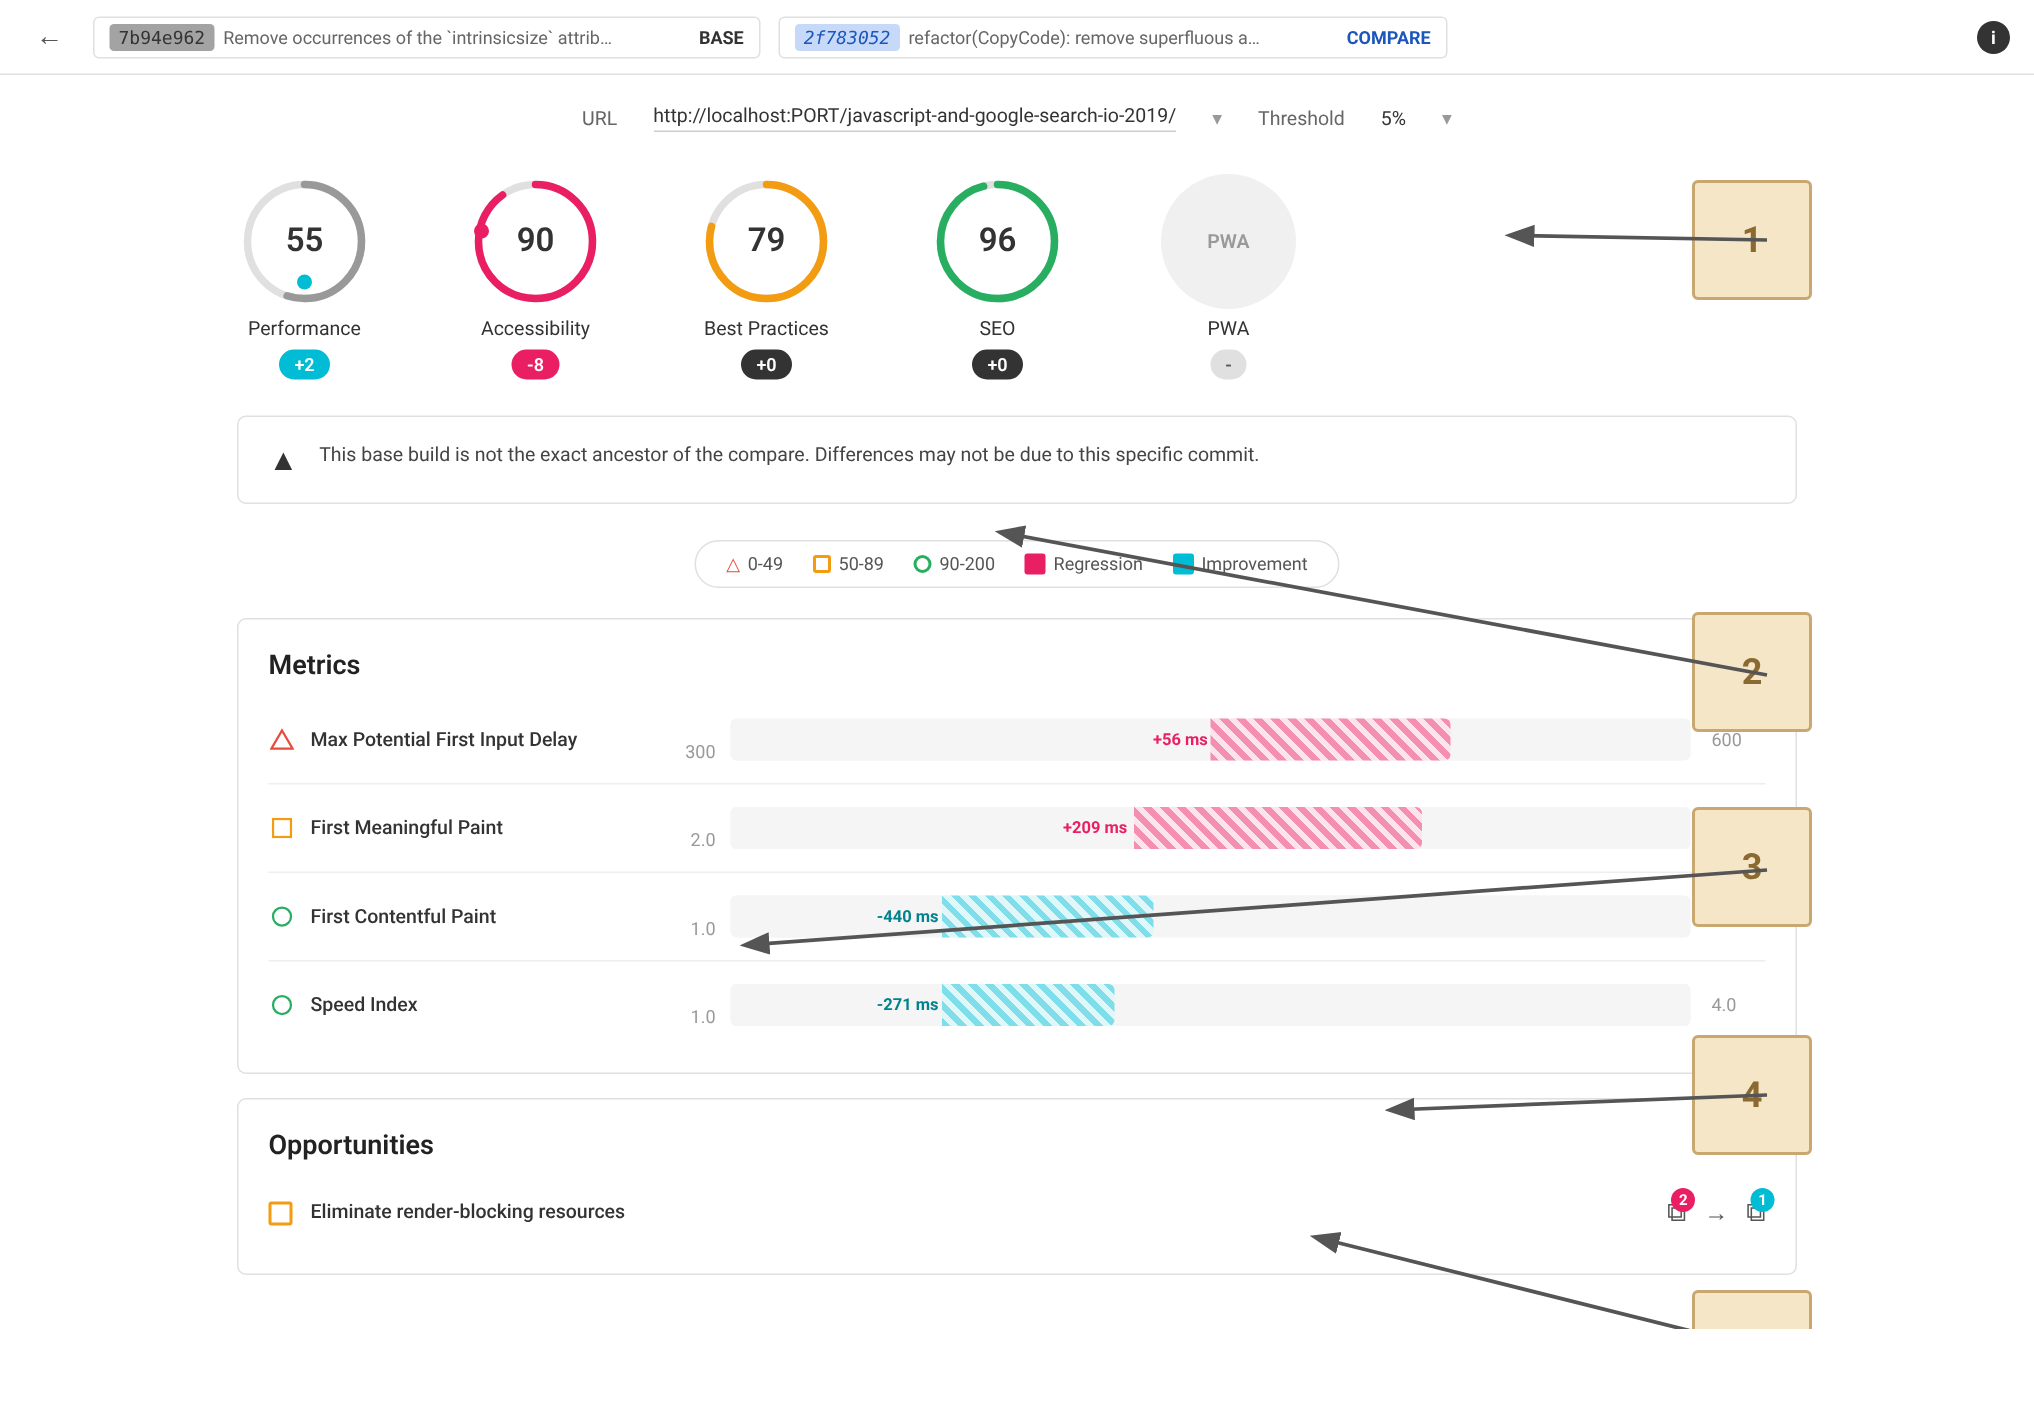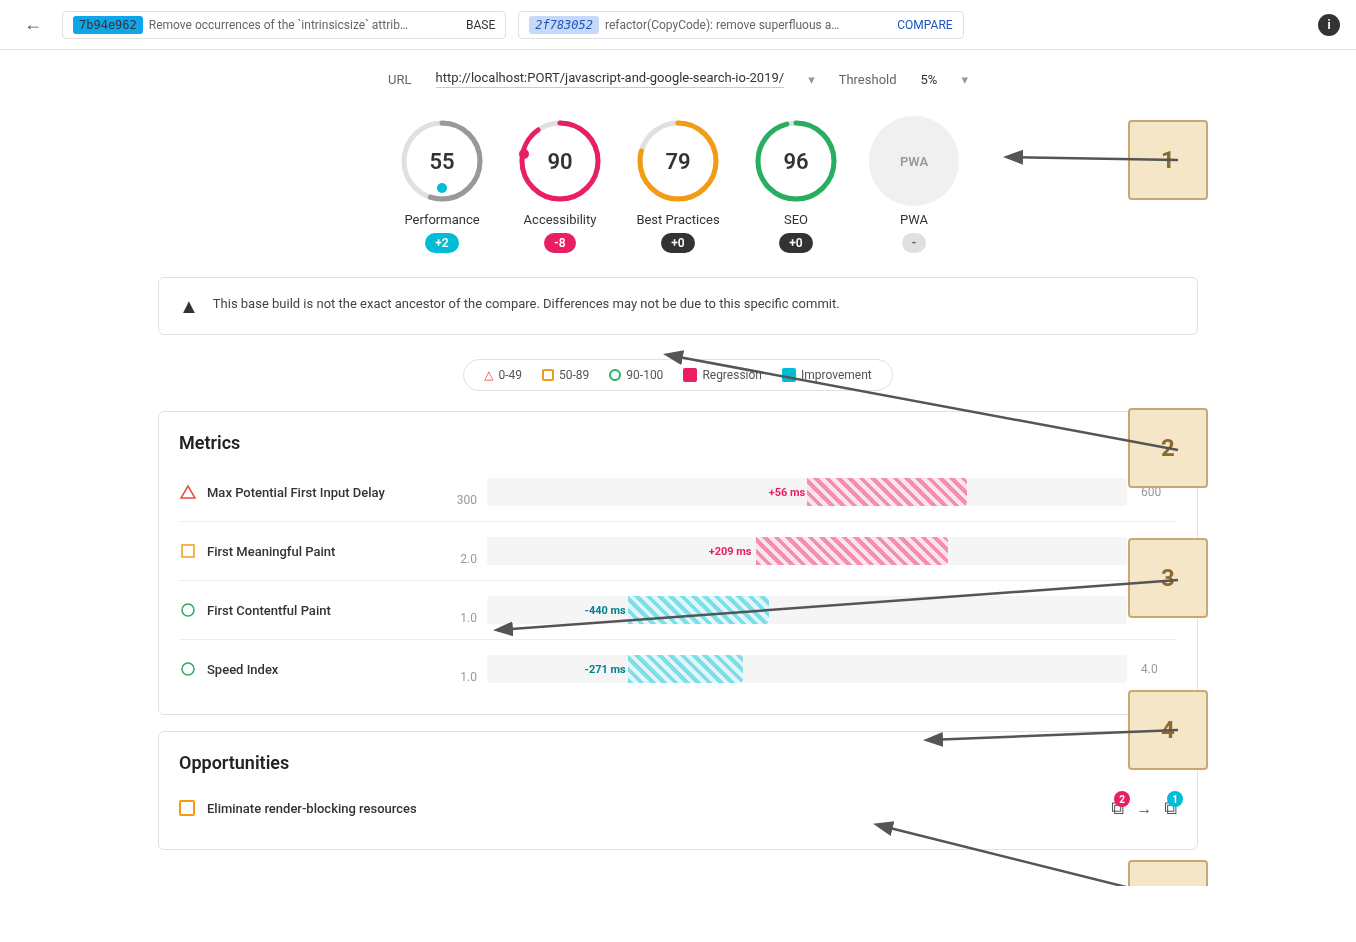--- a/index.html
+++ b/index.html
@@ -25,37 +25,37 @@
     .commit-pill {
       display: flex;
       align-items: center;
       gap: 6px;
       border: 1px solid #e0e0e0;
       border-radius: 4px;
       padding: 4px 10px;
       font-size: 13px;
     }
     .commit-hash {
-      background: #0ea5e9;
+      background: #a3a3a3;
       border-radius: 3px;
       padding: 2px 6px;
       font-family: monospace;
       font-size: 12px;
     }
     .commit-hash.blue {
       background: #c7d9f8;
       color: #1a56bb;
       font-style: italic;
     }
     .commit-label {
       color: #666;
       font-size: 12px;
     }
     .commit-action {
-      font-weight: 400;
+      font-weight: 700;
       font-size: 12px;
       color: #333;
       margin-left: 4px;
       padding-left: 48px;
     }
     .commit-action.blue { color: #1a56bb; }
     .info-icon {
       margin-left: auto;
       width: 22px;
       height: 22px;
@@ -95,22 +95,22 @@
     }
     .threshold-label { color: #666; font-size: 13px; }
     .threshold-value {
       font-size: 13px;
       cursor: pointer;
     }
 
     
     .scores-row {
       display: flex;
-      justify-content: center;
-      gap: 28px;
+      justify-content: flex-start;
+      gap: 64px;
       margin-bottom: 24px;
       flex-wrap: wrap;
     }
     .score-item {
       display: flex;
       flex-direction: column;
       align-items: center;
       gap: 6px;
     }
     .score-circle {
@@ -461,21 +461,21 @@
     <div class="legend-item">
       <span class="legend-icon-triangle">△</span>
       <span>0-49</span>
     </div>
     <div class="legend-item">
       <div class="legend-icon-square"></div>
       <span>50-89</span>
     </div>
     <div class="legend-item">
       <div class="legend-icon-circle-green"></div>
-      <span>90-100</span>
+      <span>90-200</span>
     </div>
     <div class="legend-item">
       <div class="legend-box-regression"></div>
       <span>Regression</span>
     </div>
     <div class="legend-item">
       <div class="legend-box-improvement"></div>
       <span>Improvement</span>
     </div>
   </div>

